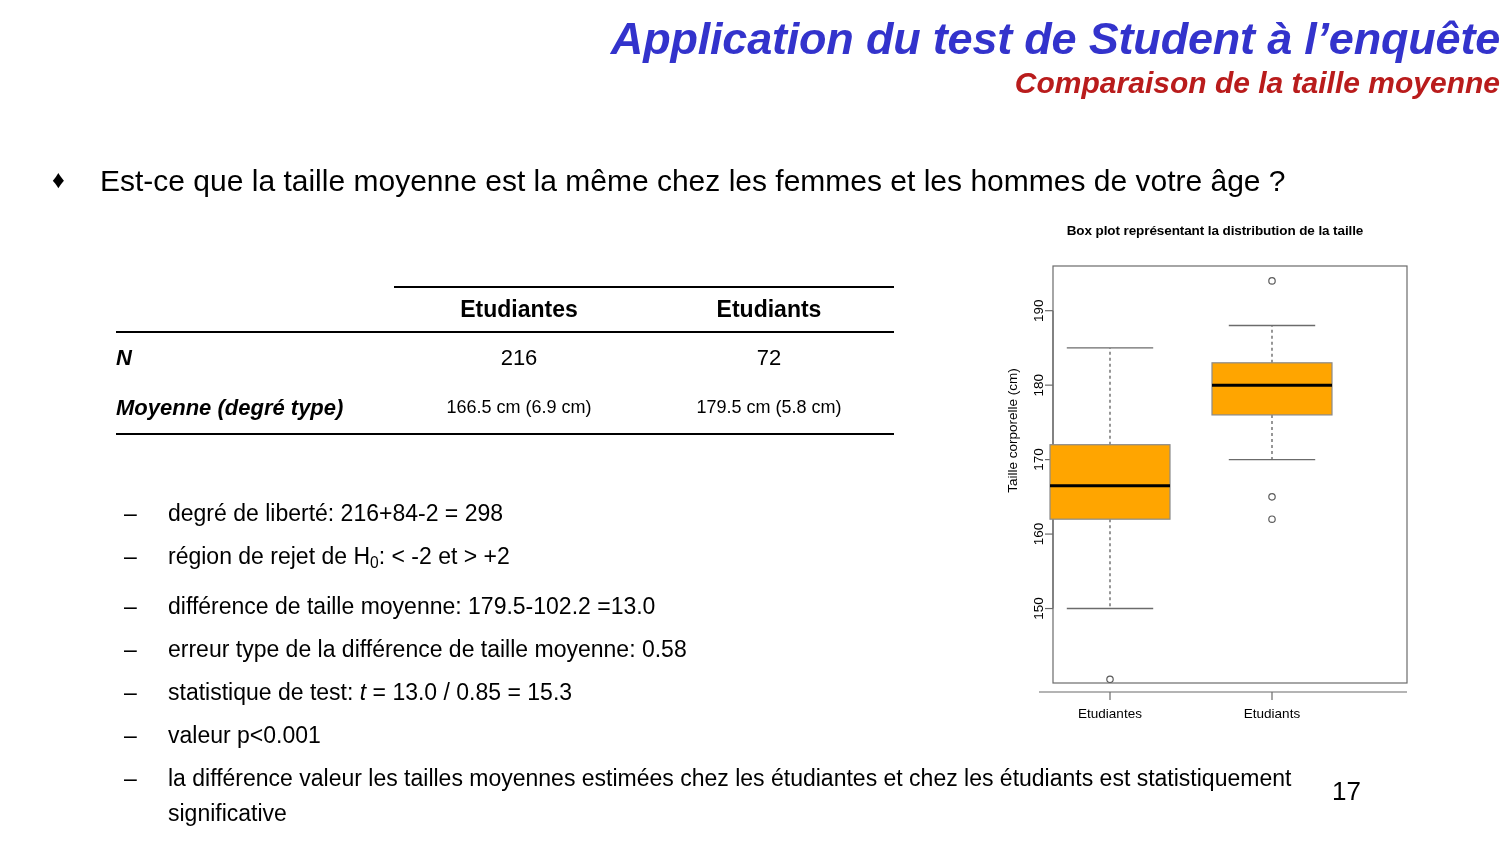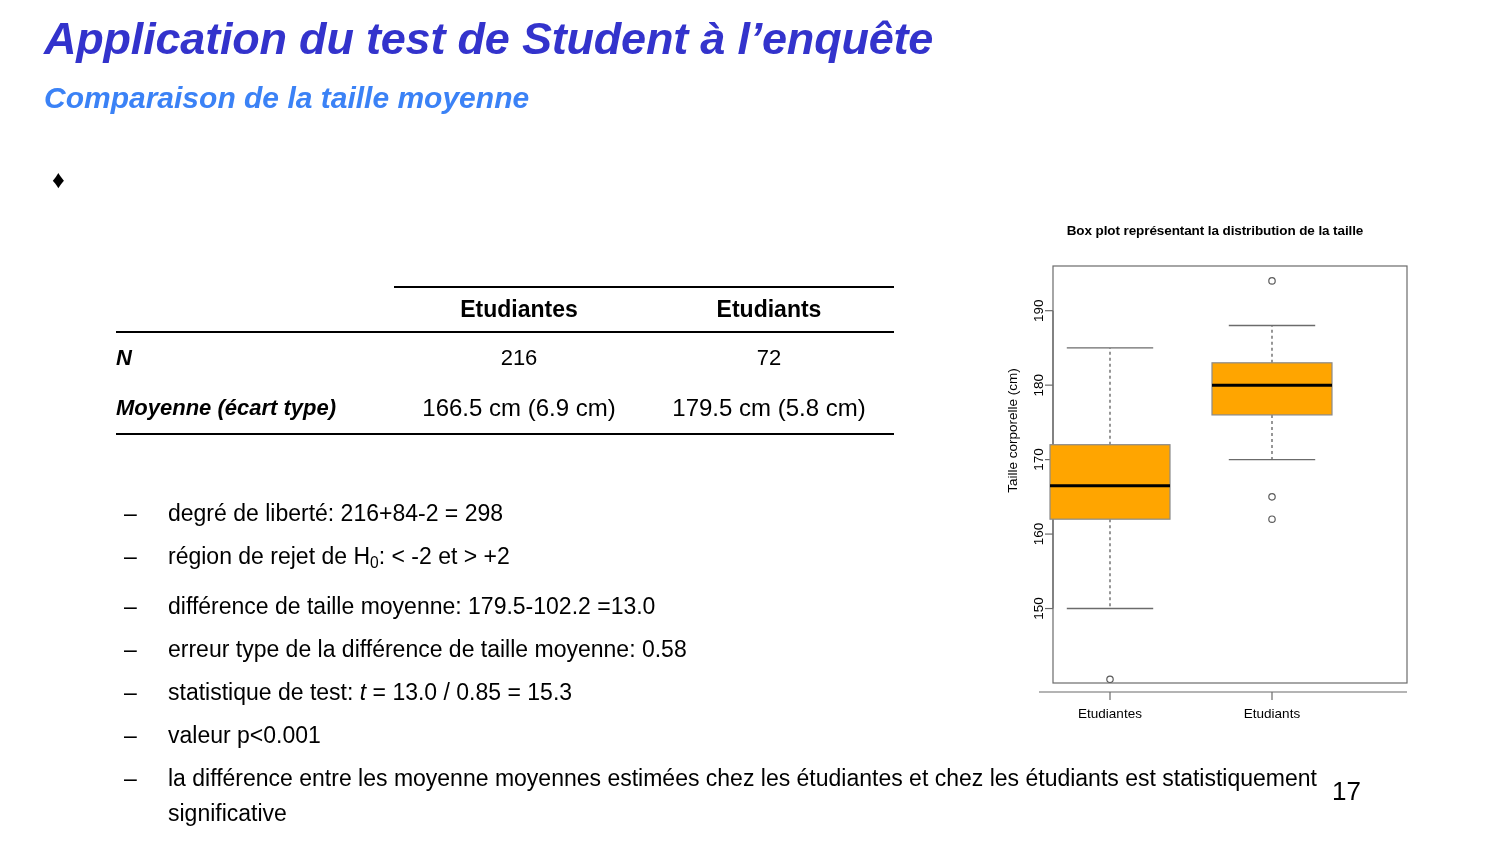--- a/index.html
+++ b/index.html
@@ -12,38 +12,38 @@
     color: #000000;
     overflow: hidden;
     position: relative;
   }
 
   
   #slide-title-block {
     position: absolute;
     left: 0; top: 14px;
     width: 1500px;
-    text-align: left;
+    text-align: right;
     padding-left: 44px;
   }
   #slide-title {
     font-size: 45px;
     font-weight: bold;
     font-style: italic;
     color: #3333cc;
     line-height: 1.12;
     letter-spacing: -0.2px;
   }
   #slide-subtitle {
     font-size: 30px;
     font-weight: bold;
     font-style: italic;
-    color: #3b82f6;
+    color: #b91c1c;
     line-height: 1.15;
-    margin-top: 17px;
+    margin-top: 2px;
   }
 
   
   #lead-bullet {
     position: absolute;
     left: 52px; top: 160px;
     width: 1350px;
     display: flex;
     align-items: flex-start;
   }
@@ -78,21 +78,21 @@
 
   .hdr-row th { height: 45px; font-weight: bold; font-size: 23px; }
   .hdr-row th.col-label { border-top: none; }
   .hdr-row th.col-a, .hdr-row th.col-b { border-top: 2px solid #000; }
 
   .row-n td { height: 50px; border-top: 2px solid #000; }
   .row-n .col-label { font-weight: bold; font-style: italic; }
 
   .row-mean td { height: 52px; border-bottom: 2px solid #000; }
   .row-mean .col-label { font-weight: bold; font-style: italic; }
-  .row-mean .col-a, .row-mean .col-b { font-size: 24px; }
+  .row-mean .col-a, .row-mean .col-b { font-size: 18px; }
 
   
   #detail-list {
     position: absolute;
     left: 124px; top: 496px;
     width: 1280px;
   }
   .detail-item {
     display: flex;
     align-items: flex-start;
@@ -144,36 +144,37 @@
 </head>
 <body>
 
 <div id="slide-title-block">
   <div id="slide-title">Application du test de Student à l’enquête</div>
   <div id="slide-subtitle">Comparaison de la taille moyenne</div>
 </div>
 
 <div id="lead-bullet">
   <span id="lead-bullet-marker">♦</span>
+  <span id="lead-bullet-text">Est-ce que la taille moyenne est la même chez les femmes et les hommes de votre âge ?</span>
 </div>
 
 <table id="stats-table">
   <tbody>
     <tr class="hdr-row">
       <th class="col-label"></th>
       <th class="col-a">Etudiantes</th>
       <th class="col-b">Etudiants</th>
     </tr>
     <tr class="row-n">
       <td class="col-label">N</td>
       <td class="col-a">216</td>
       <td class="col-b">72</td>
     </tr>
     <tr class="row-mean">
-      <td class="col-label">Moyenne (écart type)</td>
+      <td class="col-label">Moyenne (degré type)</td>
       <td class="col-a">166.5 cm (6.9 cm)</td>
       <td class="col-b">179.5 cm (5.8 cm)</td>
     </tr>
   </tbody>
 </table>
 
 <div id="detail-list">
     <div class="detail-item">
       <span class="detail-dash">–</span>
       <span class="detail-text">degré de liberté: 216+84-2 = 298</span>
@@ -193,21 +194,21 @@
     <div class="detail-item">
       <span class="detail-dash">–</span>
       <span class="detail-text">statistique de test: <i>t</i> = 13.0 / 0.85 = 15.3</span>
     </div>
     <div class="detail-item">
       <span class="detail-dash">–</span>
       <span class="detail-text">valeur p&lt;0.001</span>
     </div>
     <div class="detail-item">
       <span class="detail-dash">–</span>
-      <span class="detail-text">la différence entre les moyenne moyennes estimées chez les étudiantes et chez les étudiants est statistiquement significative</span>
+      <span class="detail-text">la différence valeur les tailles moyennes estimées chez les étudiantes et chez les étudiants est statistiquement significative</span>
     </div>
   </div>
 
 <div id="page-number">17</div>
 
 <div id="boxplot-figure">
   <div id="boxplot-title">Box plot représentant la distribution de la taille</div>
   <div id="boxplot-ylabel">Taille corporelle (cm)</div>
   <svg id="boxplot-svg" width="470" height="505">
       <rect x="73" y="48" width="354" height="417" fill="none" stroke="#6b6b6b" stroke-width="1.2"></rect>

